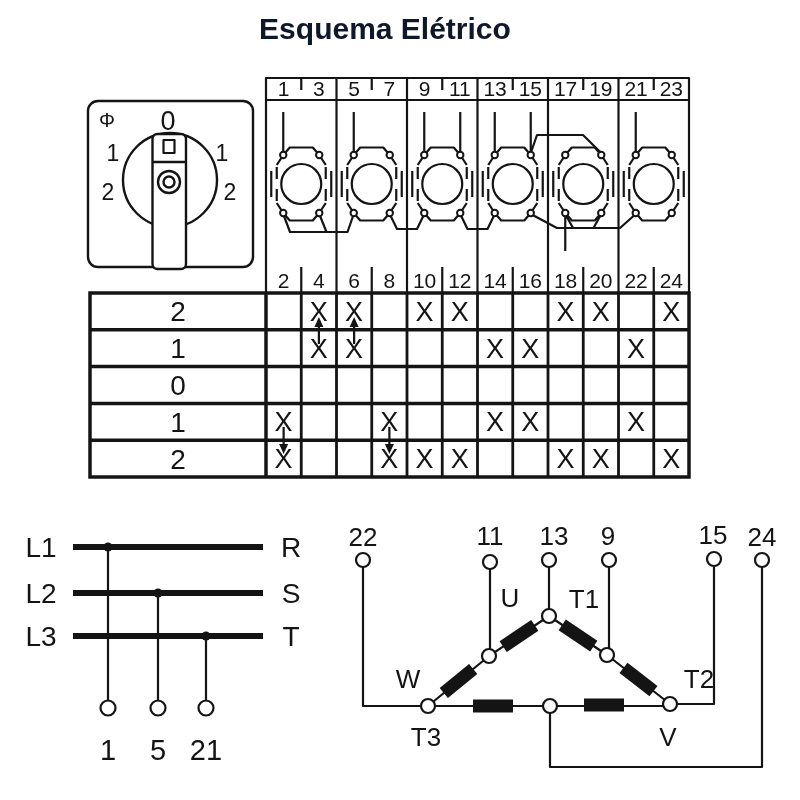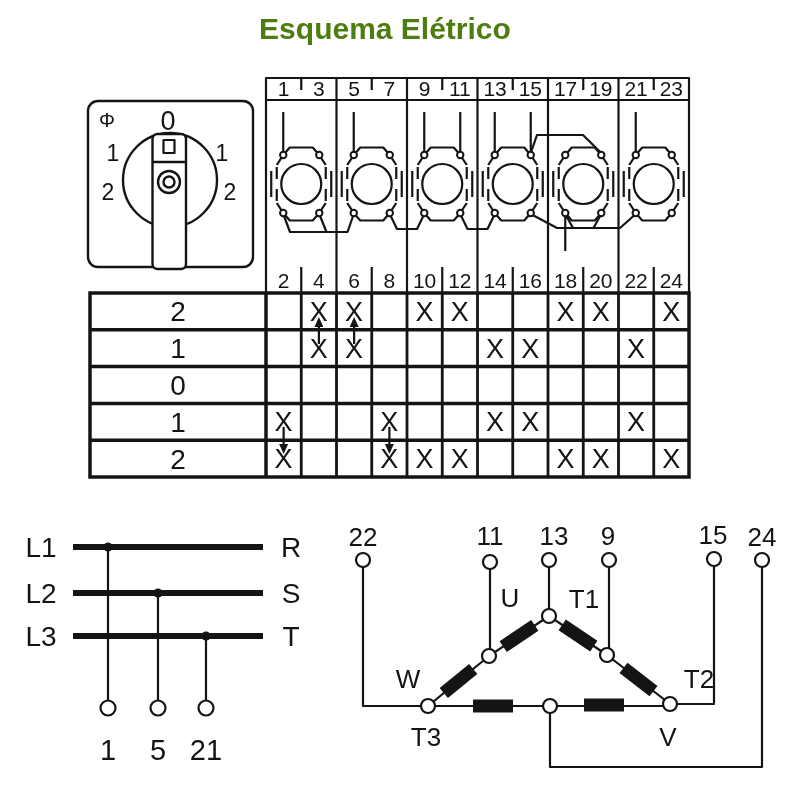--- a/index.html
+++ b/index.html
@@ -1,19 +1,19 @@
 <!DOCTYPE html>
 <html><head>
 <meta charset="utf-8">
 <style>
   html,body{margin:0;padding:0;background:#fff;}
   .page{position:relative;width:800px;height:800px;background:#fff;overflow:hidden;
         font-family:"Liberation Sans",sans-serif;color:#111;}
   .title{position:absolute;top:12px;left:0;width:770px;text-align:center;
-         font-size:30px;font-weight:bold;letter-spacing:0px;color:#4d7c0f;}
+         font-size:30px;font-weight:bold;letter-spacing:0px;color:#0f172a;}
   svg{position:absolute;left:0;top:0;}
   .t{font-family:"Liberation Sans",sans-serif;fill:#141414;}
   .ln{fill:none;stroke:#141414;stroke-width:2.2;stroke-linejoin:round;}
   .ln24{fill:none;stroke:#141414;stroke-width:2.4;stroke-linejoin:round;}
   .grid-h{fill:none;stroke:#141414;stroke-width:3.5;}
   .grid-v{fill:none;stroke:#141414;stroke-width:2.8;}
   .thick{fill:none;stroke:#141414;stroke-width:6;}
   .dot{fill:#fff;stroke:#141414;stroke-width:2;}
   .fdot{fill:#141414;stroke:none;}
   .node{fill:#fff;stroke:#141414;stroke-width:2.2;}

